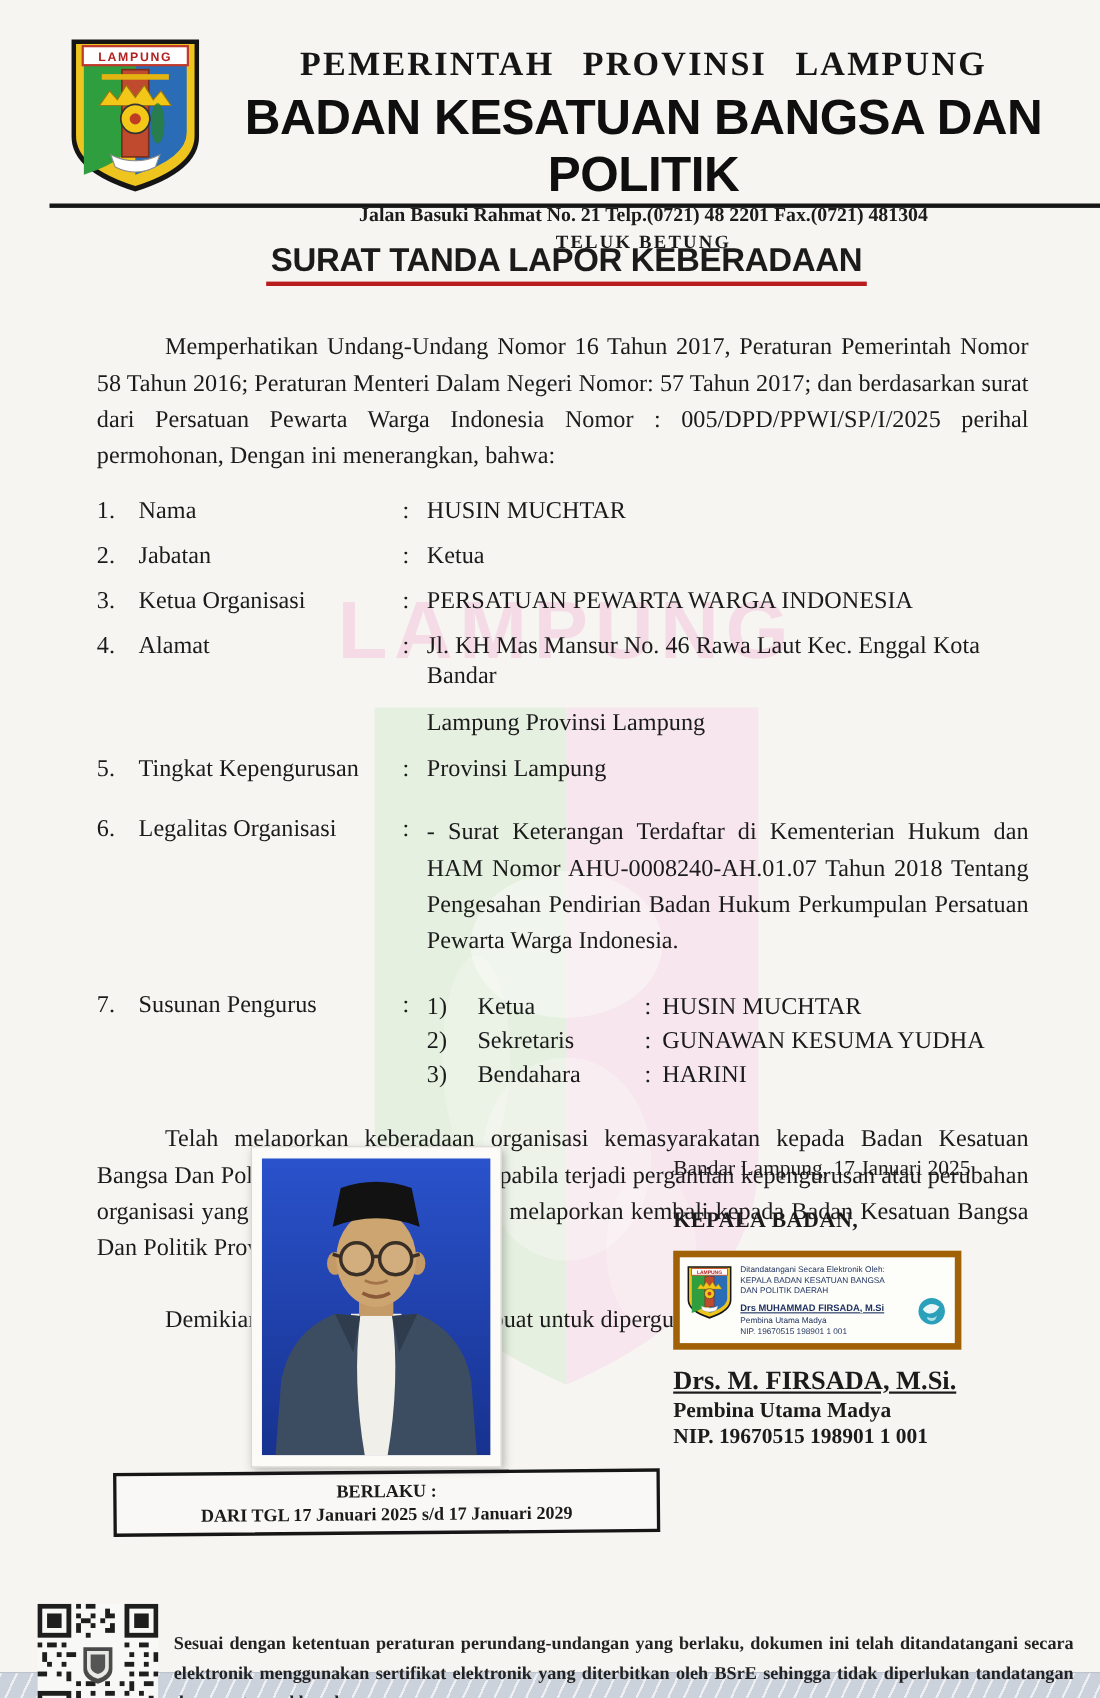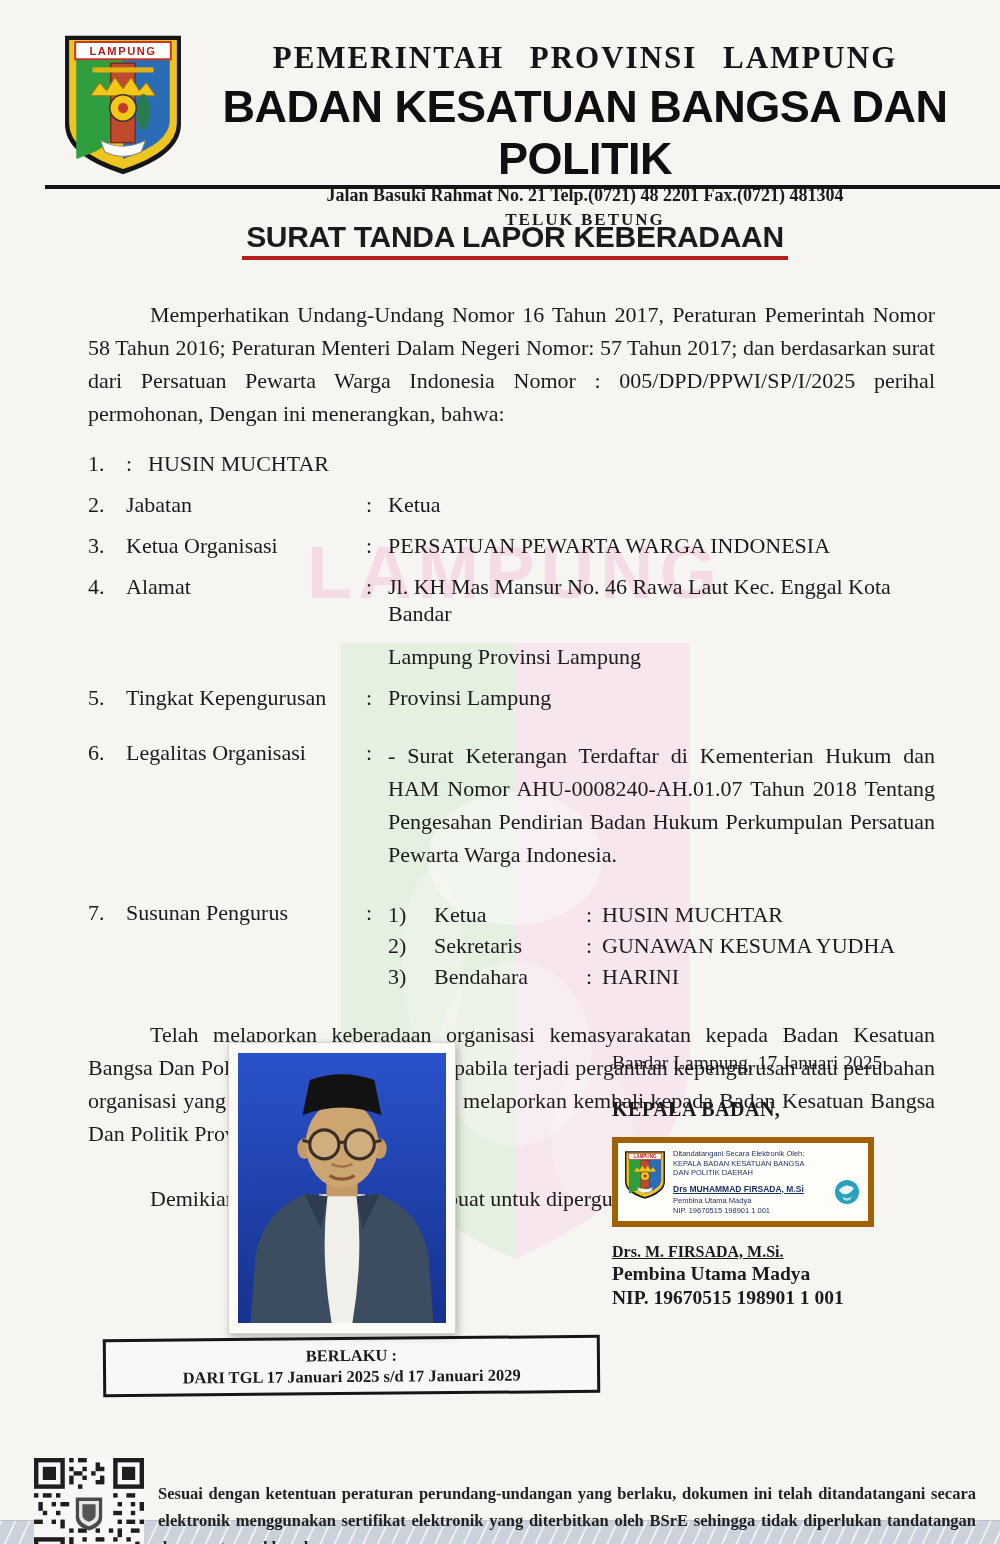--- a/index.html
+++ b/index.html
@@ -49,21 +49,21 @@
   
   .sig-block{ position:absolute; left:612px; top:1052px; width:375px; z-index:2; }
   .sig-date{ font-size:19.5px; }
   .sig-heading{ font-size:20px; font-weight:bold; letter-spacing:.5px; margin-top:24px; }
   .stamp{ margin-top:16px; width:262px; border:6px solid #a16207; background:#fdfdfa; padding:5px 6px 6px 6px; display:flex; gap:7px; position:relative; }
   .stamp-logo{ width:42px; height:54px; flex:none; }
   .stamp-text{ font-family:"Liberation Sans", sans-serif; color:#1c2f5e; font-size:7.5px; line-height:9.5px; padding-top:1px; }
   .stamp-name{ font-size:8.5px; font-weight:bold; text-decoration:underline; margin-top:7px; }
   .stamp-rank{ margin-top:2px; }
   .stamp-globe{ position:absolute; right:8px; top:36px; width:26px; height:26px; }
-  .sig-name{ font-size:16px; font-weight:bold; text-decoration:underline; margin-top:16px; }
+  .sig-name{ font-size:24px; font-weight:bold; text-decoration:underline; margin-top:16px; }
   .sig-rank{ font-size:19.5px; font-weight:bold; margin-top:2px; }
   .sig-nip{ font-size:19.5px; font-weight:bold; margin-top:2px; }
   
   .validity{ position:absolute; left:103px; top:1337px; width:497px; height:58px; border:3px solid #161616; display:flex; flex-direction:column; align-items:center; justify-content:center; z-index:2; transform:rotate(-0.5deg); background:rgba(255,255,255,.35); }
   .validity .v1{ font-weight:bold; font-size:16.5px; }
   .validity .v2{ font-weight:bold; font-size:16.5px; margin-top:1px; }
   
   .qr{ position:absolute; left:34px; top:1458px; width:110px; height:110px; z-index:3; }
   .footer-text{ position:absolute; left:158px; top:1480px; width:818px; font-size:16.5px; font-weight:bold; line-height:27px; text-align:justify; z-index:3; color:#222; }
   .bottom-strip{ position:absolute; left:0; bottom:0; width:100%; height:24px; z-index:2;
@@ -116,20 +116,21 @@
     <span class="title-main">SURAT TANDA LAPOR KEBERADAAN</span>
   </div>
 
   <div class="body-block">
     <p class="para">Memperhatikan Undang-Undang Nomor 16 Tahun 2017, Peraturan Pemerintah Nomor 58 Tahun 2016; Peraturan Menteri Dalam Negeri Nomor: 57 Tahun 2017; dan berdasarkan surat dari Persatuan Pewarta Warga Indonesia Nomor : 005/DPD/PPWI/SP/I/2025 perihal permohonan, Dengan ini menerangkan, bahwa:</p>
 
     <div class="list">
 
       <div class="li-row">
         <span class="li-no">1.</span>
+        <span class="li-label">Nama</span>
         <span class="li-colon">:</span>
         <span class="li-value">HUSIN MUCHTAR</span>
       </div>
 
       <div class="li-row">
         <span class="li-no">2.</span>
         <span class="li-label">Jabatan</span>
         <span class="li-colon">:</span>
         <span class="li-value">Ketua</span>
       </div>

